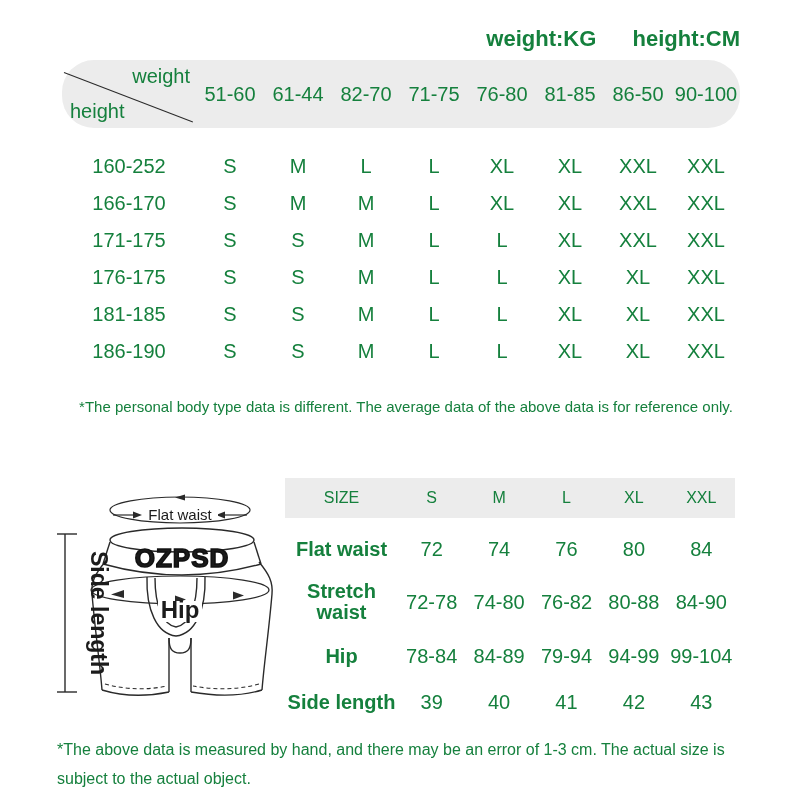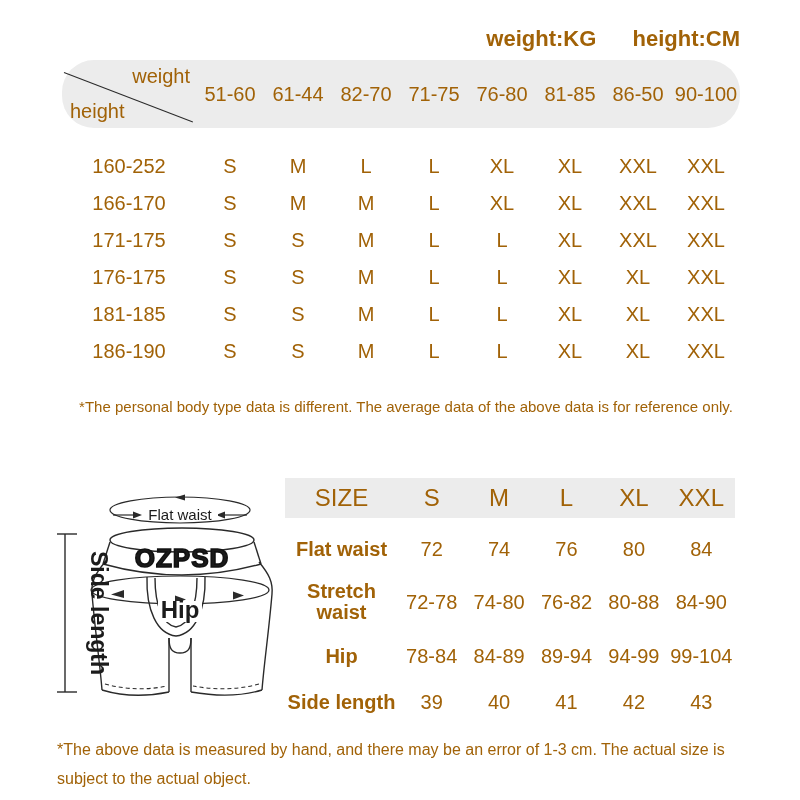--- a/index.html
+++ b/index.html
@@ -1,19 +1,19 @@
 <!DOCTYPE html>
 <html><head>
 <meta charset="utf-8">
 <style>
   * { margin:0; padding:0; box-sizing:border-box; }
   html,body { background:#fff; }
   .page {
     position:relative; width:800px; height:796px; background:#ffffff;
-    font-family:"Liberation Sans","DejaVu Sans",sans-serif; color:#a16207; overflow:hidden;
+    font-family:"Liberation Sans","DejaVu Sans",sans-serif; color:#15803d; overflow:hidden;
   }
   
   .units { position:absolute; top:26px; right:60px; font-size:22px; font-weight:600; }
   .units span { margin-left:30px; }
   
   .t1-grid { display:grid; grid-template-columns:134px repeat(8,68px); text-align:center; }
   .t1-header {
     position:absolute; left:62px; top:60px; width:678px; height:68px;
     background:#ececec; align-items:center; font-size:20px;border-radius:32px;
   }
@@ -30,21 +30,21 @@
   }
   
   .note-top { position:absolute; left:0; top:398px; width:800px; text-align:center; font-size:15px;padding-left:12px; }
   .note-bottom { position:absolute; left:57px; top:736px; width:688px; font-size:16px; line-height:1.8; }
   
   .illus { position:absolute; left:45px; top:478px; }
   
   .t2-grid { display:grid; grid-template-columns:113px repeat(5,1fr); text-align:center; }
   .t2-header {
     position:absolute; left:285px; top:478px; width:450px; height:40px;
-    background:#ececec; align-items:center; font-size:24px;
+    background:#ececec; align-items:center; font-size:16px;
   }
   .t2-body {
     position:absolute; left:285px; top:527px; width:450px;
     grid-template-rows:44px 62px 46px 46px; align-items:center; font-size:20px;
   }
   .t2-body .rowlabel { font-weight:600; }
   .wrap-narrow { display:inline-block; width:76px; line-height:1.05; }
   svg text { font-family:"Liberation Sans","DejaVu Sans",sans-serif; fill:#1b1b1b; }
 </style>
 </head>
@@ -216,21 +216,21 @@
     </div>
     <div>72-78</div>
     <div>74-80</div>
     <div>76-82</div>
     <div>80-88</div>
     <div>84-90</div>
 
     <div class="rowlabel">Hip</div>
     <div>78-84</div>
     <div>84-89</div>
-    <div>89-94</div>
+    <div>79-94</div>
     <div>94-99</div>
     <div>99-104</div>
 
     <div class="rowlabel">Side length</div>
     <div>39</div>
     <div>40</div>
     <div>41</div>
     <div>42</div>
     <div>43</div>
   </div>

